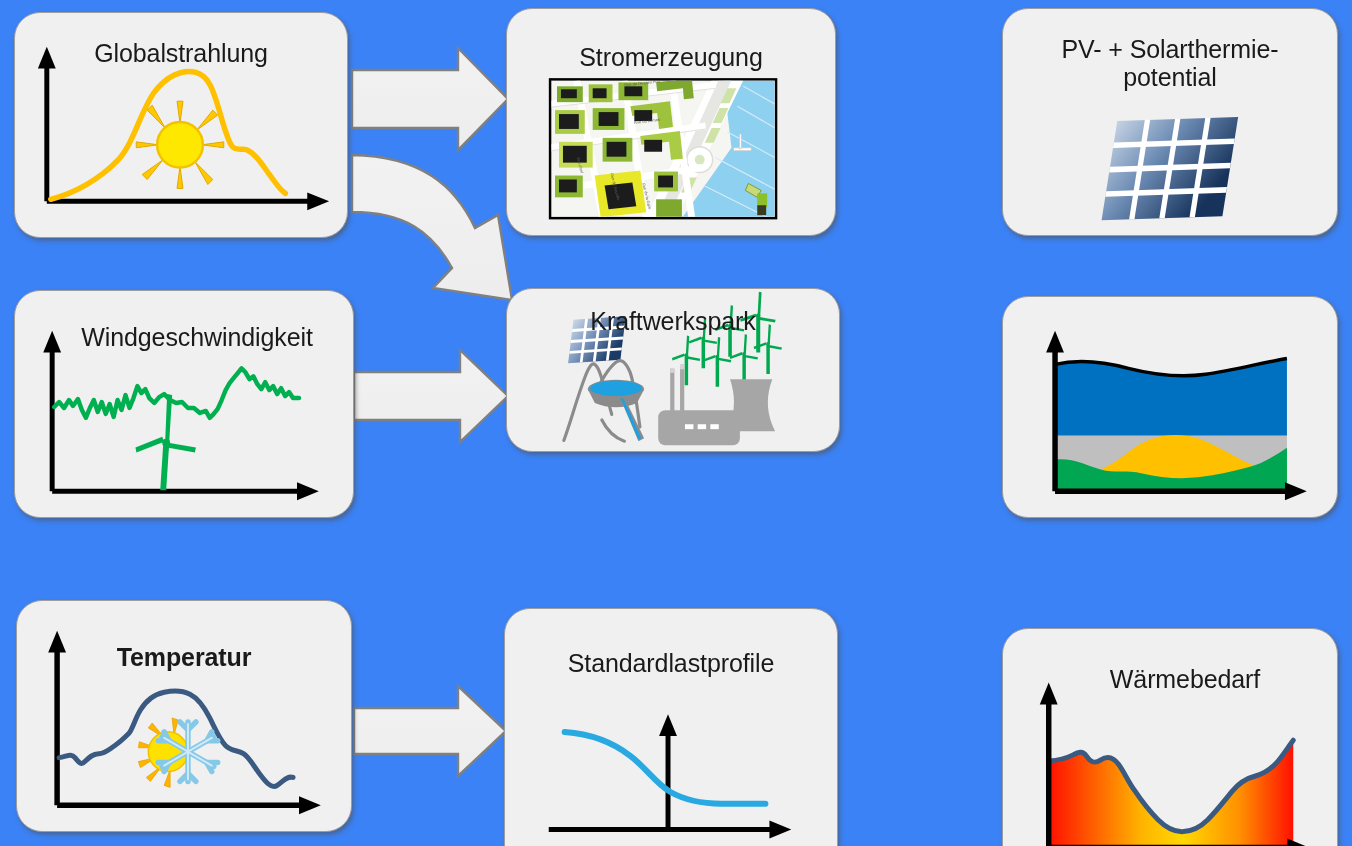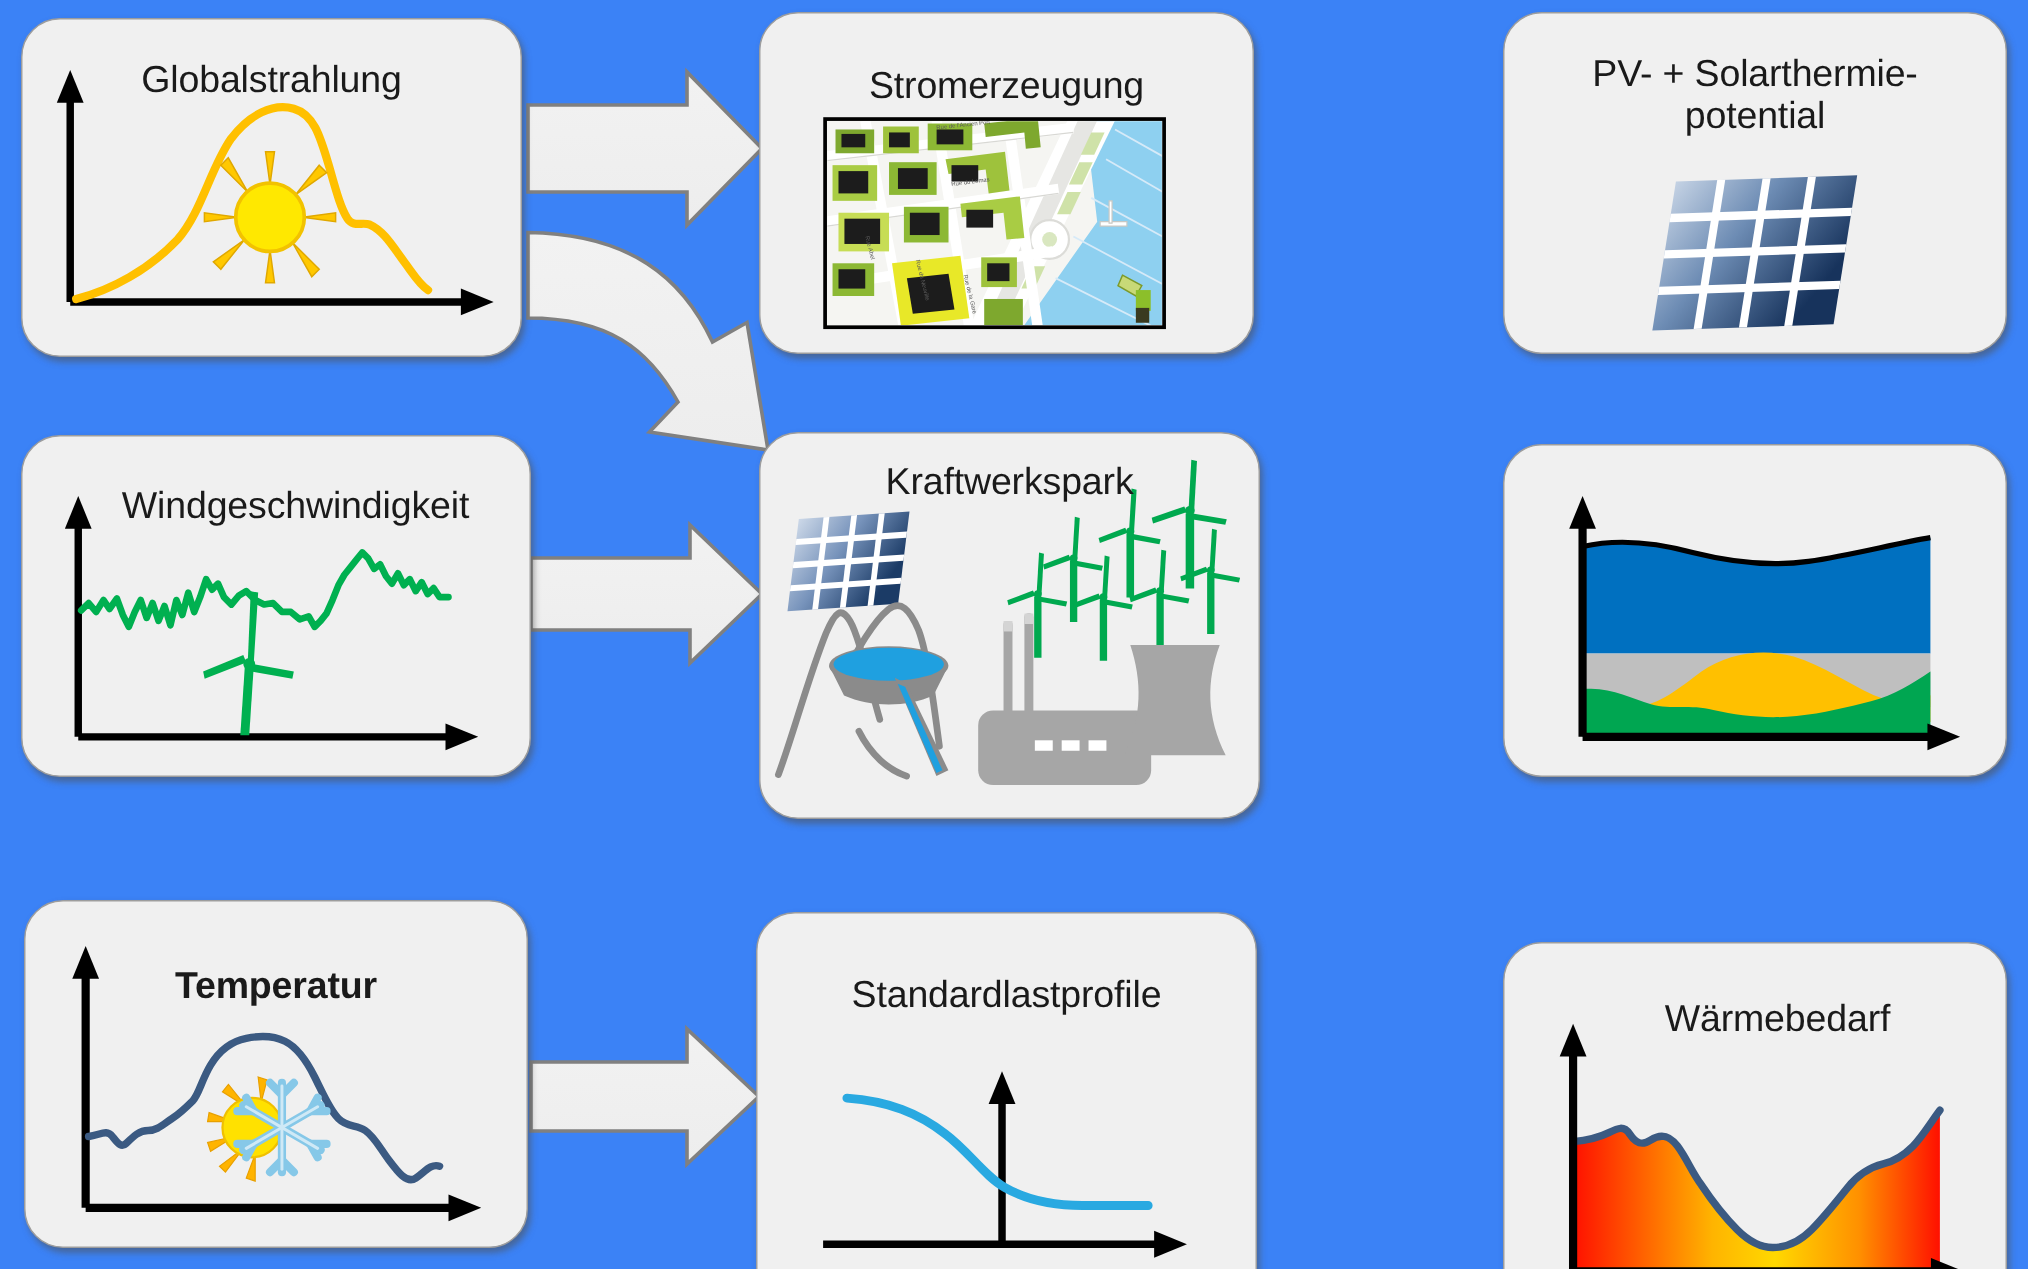--- a/index.html
+++ b/index.html
@@ -263,21 +263,21 @@
           </g>
         </g>
       </g>
     </svg>
     <div class="card-title" style="top:26px;">
       <span>PV- + Solarthermie-</span><br>
       <span>potential</span>
     </div>
   </div>
 
-  <div class="card" style="left:506px; top:288px; width:334px; height:258px;">
+  <div class="card" style="left:506px; top:288px; width:334px; height:164px;">
     <svg class="art" viewBox="0 0 334 230">
       <defs>
         <linearGradient id="pvGradSmall" x1="0" y1="0" x2="1" y2="0.5">
           <stop offset="0%" stop-color="#ccd8e8"></stop>
           <stop offset="48%" stop-color="#7793bb"></stop>
           <stop offset="100%" stop-color="#1b3b66"></stop>
         </linearGradient>
       </defs>
 
       <g transform="translate(59,72) rotate(-9)">

